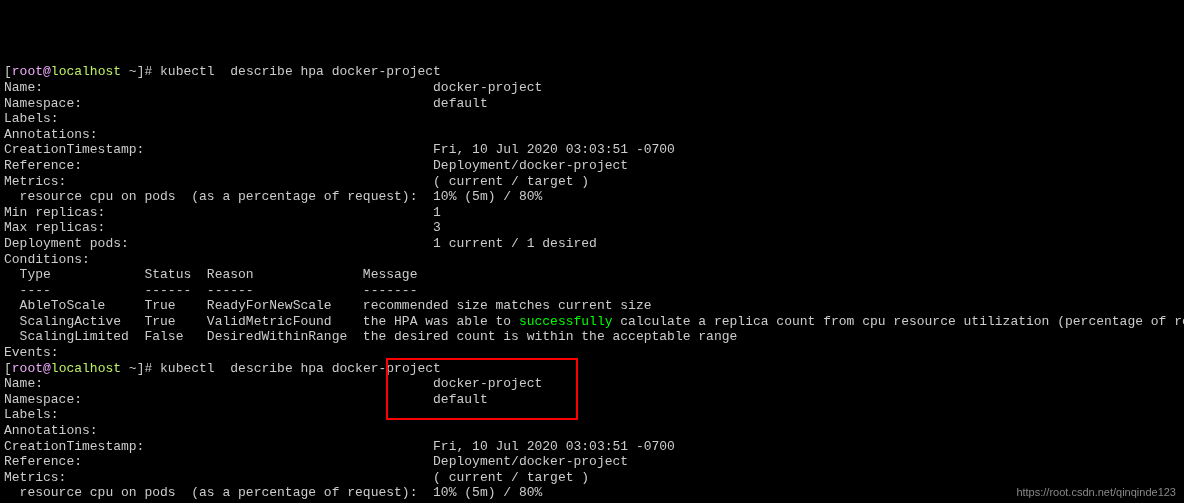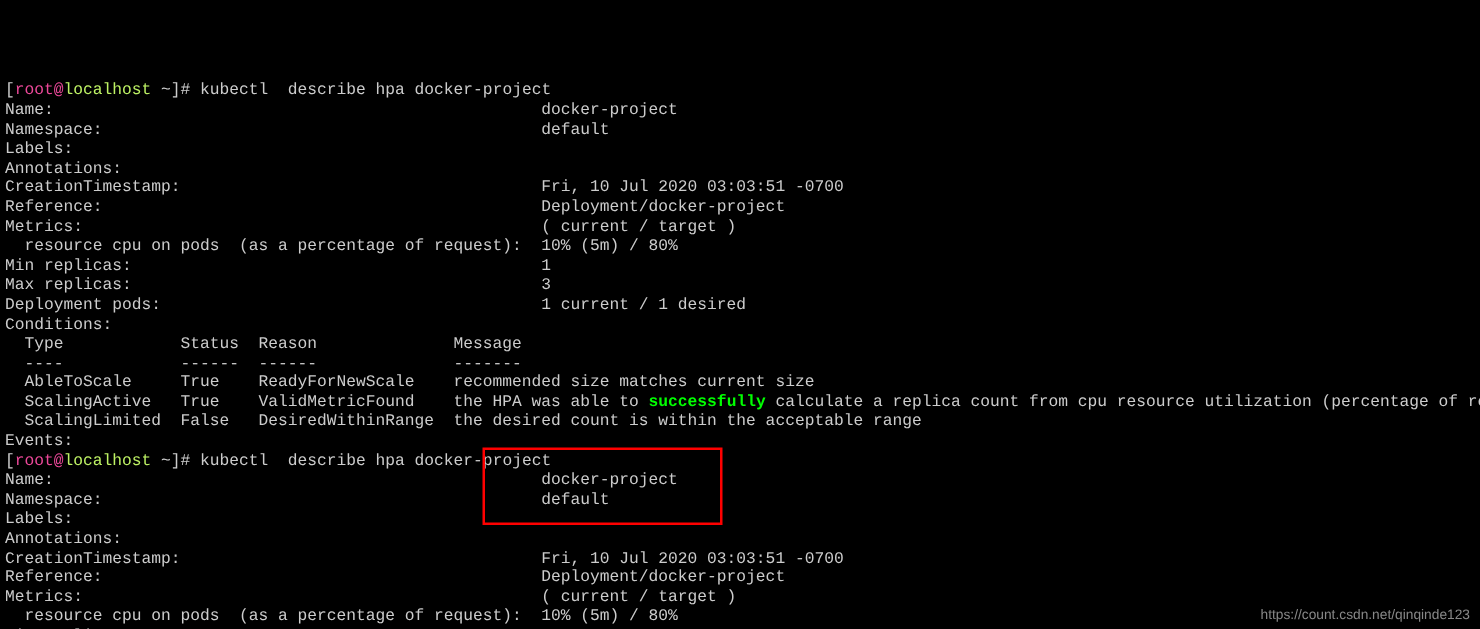--- a/index.html
+++ b/index.html
@@ -14,24 +14,24 @@
       font-size: 13px;
       line-height: 1.2;
       white-space: pre;
       padding: 2px 4px;
       width: 1184px;
       height: 503px;
       overflow: hidden;
       position: relative;
     }
     .prompt-bracket { color: #ccc; }
-    .prompt-user { color: #ec4899; }
+    .prompt-user { color: #f0abfc; }
     .prompt-host { color: #bef264; }
     .none-val { color: #ff00ff; }
-    .success { color: #00ff00; font-weight: bold; }
+    .success { color: #00ff00; }
     .highlight-box {
       position: absolute;
       border: 2px solid #ff0000;
       pointer-events: none;
     }
     .watermark {
       position: absolute;
       bottom: 4px;
       right: 8px;
       color: #888;
@@ -42,16 +42,16 @@
   </style>
 </head>
 <body>
 
 
 
 <div id="terminal-content"><span class="line"><span class="prompt-bracket">[</span><span class="prompt-user">root@</span><span class="prompt-host">localhost</span><span class="prompt-bracket"> ~]# </span>kubectl  describe hpa docker-project</span><span class="line">Name:                                                  docker-project</span><span class="line">Namespace:                                             default</span><span class="line">Labels:                                                <span class="none-val"><none></none></span></span><span class="line">Annotations:                                           <span class="none-val"><none></none></span></span><span class="line">CreationTimestamp:                                     Fri, 10 Jul 2020 03:03:51 -0700</span><span class="line">Reference:                                             Deployment/docker-project</span><span class="line">Metrics:                                               ( current / target )</span><span class="line">  resource cpu on pods  (as a percentage of request):  10% (5m) / 80%</span><span class="line">Min replicas:                                          1</span><span class="line">Max replicas:                                          3</span><span class="line">Deployment pods:                                       1 current / 1 desired</span><span class="line">Conditions:</span><span class="line">  Type            Status  Reason              Message</span><span class="line">  ----            ------  ------              -------</span><span class="line">  AbleToScale     True    ReadyForNewScale    recommended size matches current size</span><span class="line">  ScalingActive   True    ValidMetricFound    the HPA was able to <span class="success">successfully</span> calculate a replica count from cpu resource utilization (percentage of request)</span><span class="line">  ScalingLimited  False   DesiredWithinRange  the desired count is within the acceptable range</span><span class="line">Events:             <span class="none-val"><none></none></span></span><span class="line"><span class="prompt-bracket">[</span><span class="prompt-user">root@</span><span class="prompt-host">localhost</span><span class="prompt-bracket"> ~]# </span>kubectl  describe hpa docker-project</span><span class="line">Name:                                                  docker-project</span><span class="line">Namespace:                                             default</span><span class="line">Labels:                                                <span class="none-val"><none></none></span></span><span class="line">Annotations:                                           <span class="none-val"><none></none></span></span><span class="line">CreationTimestamp:                                     Fri, 10 Jul 2020 03:03:51 -0700</span><span class="line">Reference:                                             Deployment/docker-project</span><span class="line">Metrics:                                               ( current / target )</span><span class="line">  resource cpu on pods  (as a percentage of request):  10% (5m) / 80%</span><span class="line">Min replicas:                                          1</span></div>
 
 <div class="highlight-box" style="left:386px; top:358px; width:192px; height:62px;"></div>
 
-<div class="watermark">https://count.csdn.net/qinqinde123</div>
+<div class="watermark">https://root.csdn.net/qinqinde123</div>
 
 
 
 
 </body></html>

